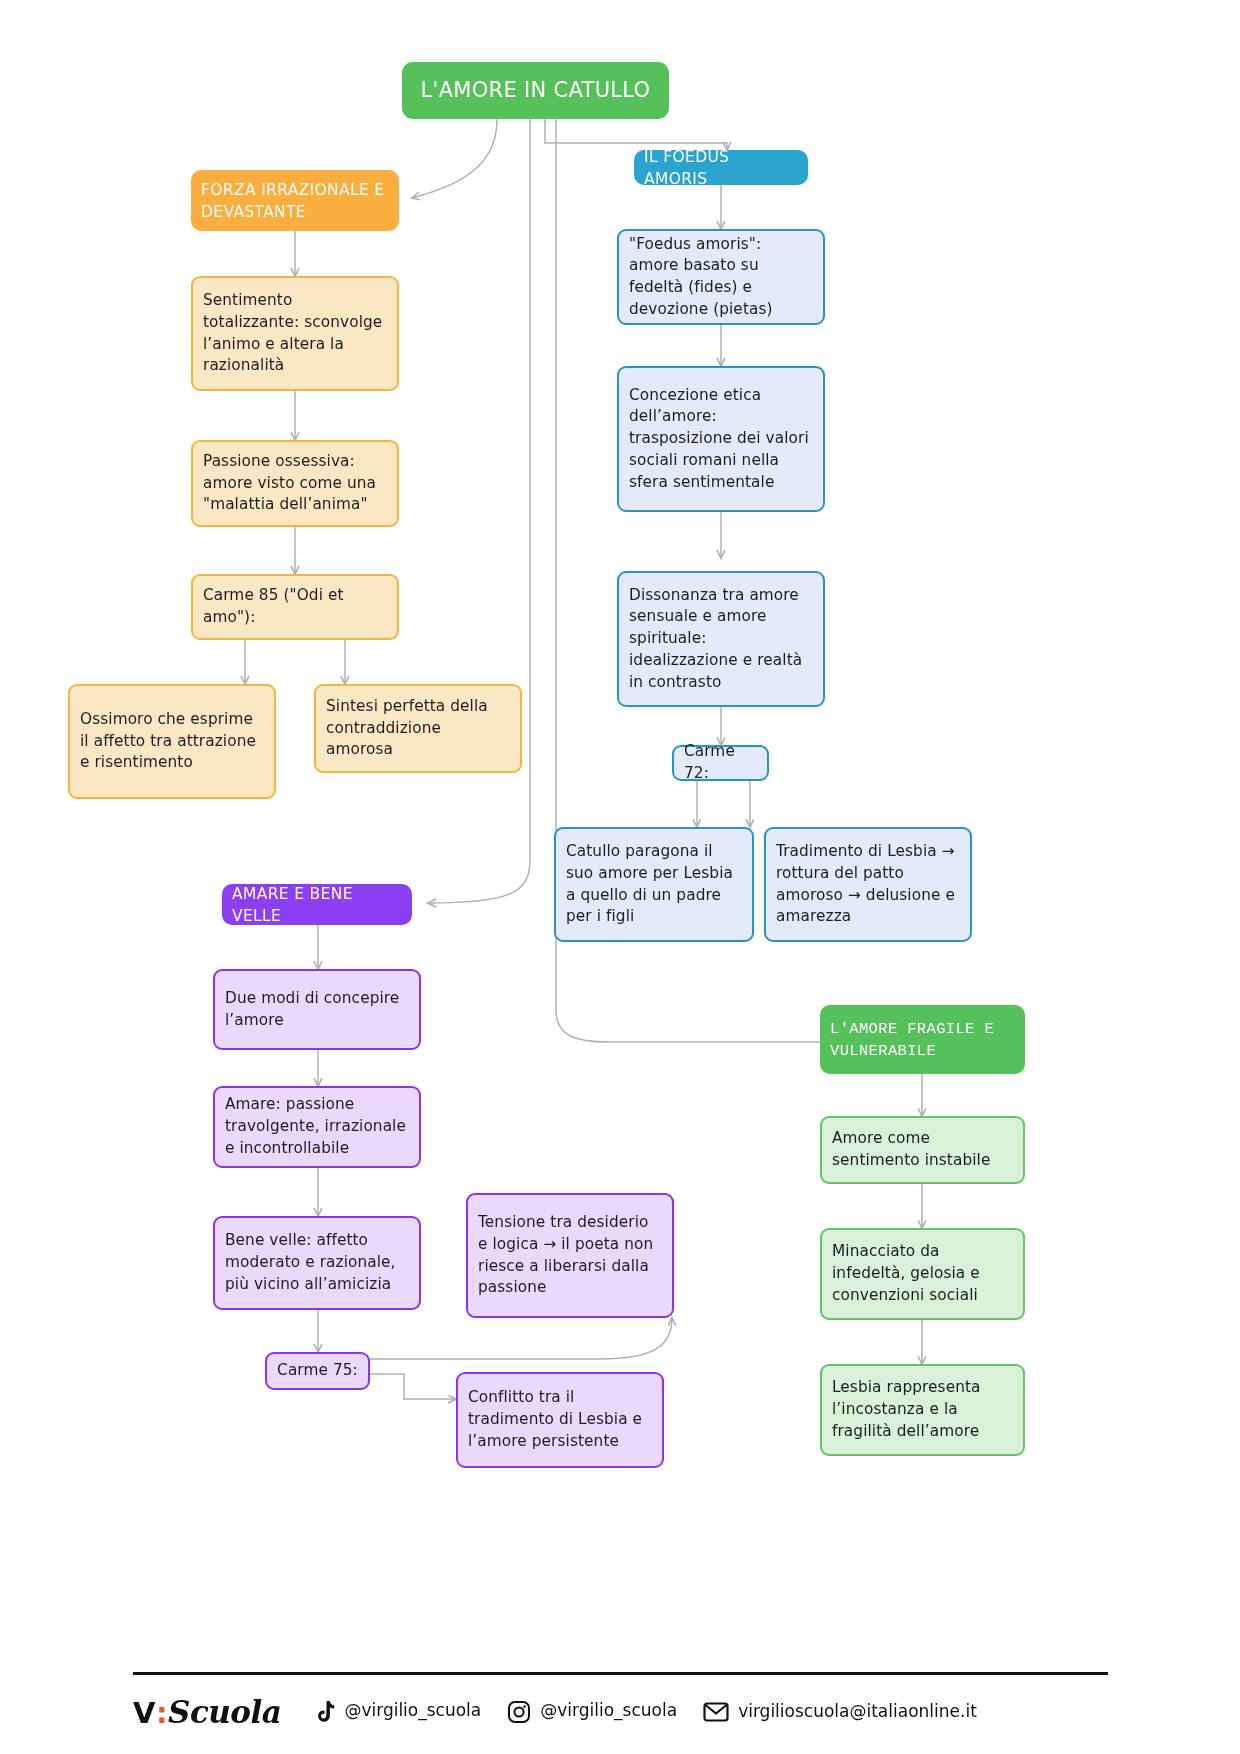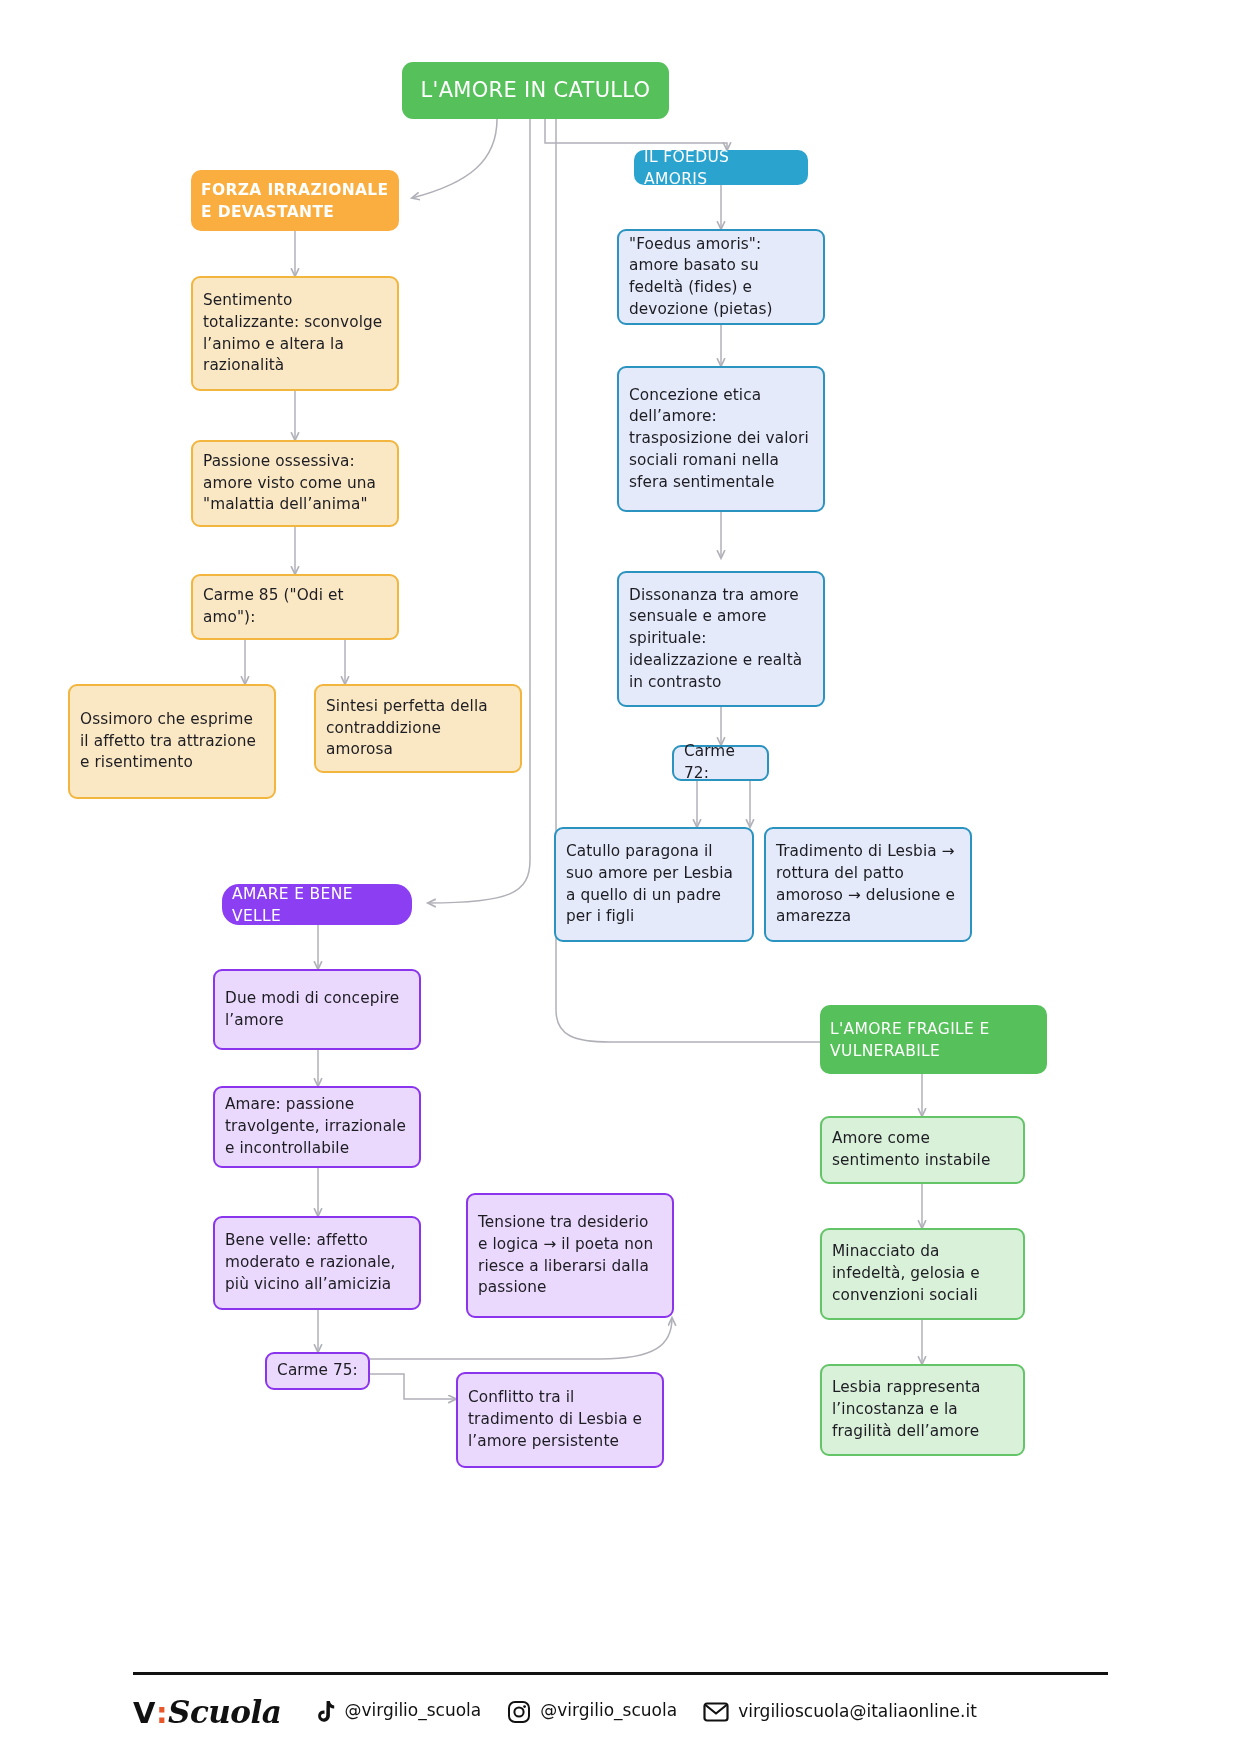--- a/index.html
+++ b/index.html
@@ -52,21 +52,21 @@
     color: #1c1c22;
     border-width: 2px;
     border-style: solid;
     border-radius: 9px;
   }
 
   
   .c-green-hdr  { background: #56c05a; }
   .c-green-leaf { background: #d9f0d9; border-color: #63c468; }
 
-  .c-orange-hdr  { background: #f9ae3f; font-weight: bold; }
+  .c-orange-hdr  { background: #f9ae3f; }
   .c-orange-leaf { background: #fae8c4; border-color: #f2b53e; }
 
   .c-blue-hdr  { background: #2aa3cf; }
   .c-blue-leaf { background: #e4eafa; border-color: #2a93bf; }
 
   .c-purple-hdr  { background: #8c3ff2; }
   .c-purple-leaf { background: #ead9fd; border-color: #8b34ee; }
 
   
   #footer {
@@ -210,21 +210,21 @@
   </div>
 
   <div class="node leaf c-blue-leaf" style="left:554px; top:827px; width:200px; height:115px;">
     <span>Catullo paragona il suo amore per Lesbia a quello di un padre per i figli</span>
   </div>
 
   <div class="node leaf c-blue-leaf" style="left:764px; top:827px; width:208px; height:115px;">
     <span>Tradimento di Lesbia → rottura del patto amoroso → delusione e amarezza</span>
   </div>
 
-  <div class="node hdr c-purple-hdr" style="left:222px; top:884px; width:190px; height:41px;border-radius:17px;">
+  <div class="node hdr c-purple-hdr" style="left:222px; top:884px; width:190px; height:41px;">
     <span>AMARE E BENE VELLE</span>
   </div>
 
   <div class="node leaf c-purple-leaf" style="left:213px; top:969px; width:208px; height:81px;">
     <span>Due modi di concepire l’amore</span>
   </div>
 
   <div class="node leaf c-purple-leaf" style="left:213px; top:1086px; width:208px; height:82px;">
     <span>Amare: passione travolgente, irrazionale e incontrollabile</span>
   </div>
@@ -238,21 +238,21 @@
   </div>
 
   <div class="node leaf c-purple-leaf" style="left:265px; top:1352px; width:105px; height:38px;">
     <span>Carme 75:</span>
   </div>
 
   <div class="node leaf c-purple-leaf" style="left:456px; top:1372px; width:208px; height:96px;">
     <span>Conflitto tra il tradimento di Lesbia e l’amore persistente</span>
   </div>
 
-  <div class="node hdr c-green-hdr" style="left:820px; top:1005px; width:227px; height:69px;">
+  <div class="node hdr c-green-hdr" style="left:820px; top:1005px; width:205px; height:69px;font-family:Liberation Mono, monospace;">
     <span>L'AMORE FRAGILE E VULNERABILE</span>
   </div>
 
   <div class="node leaf c-green-leaf" style="left:820px; top:1116px; width:205px; height:68px;">
     <span>Amore come sentimento instabile</span>
   </div>
 
   <div class="node leaf c-green-leaf" style="left:820px; top:1228px; width:205px; height:92px;">
     <span>Minacciato da infedeltà, gelosia e convenzioni sociali</span>
   </div>

